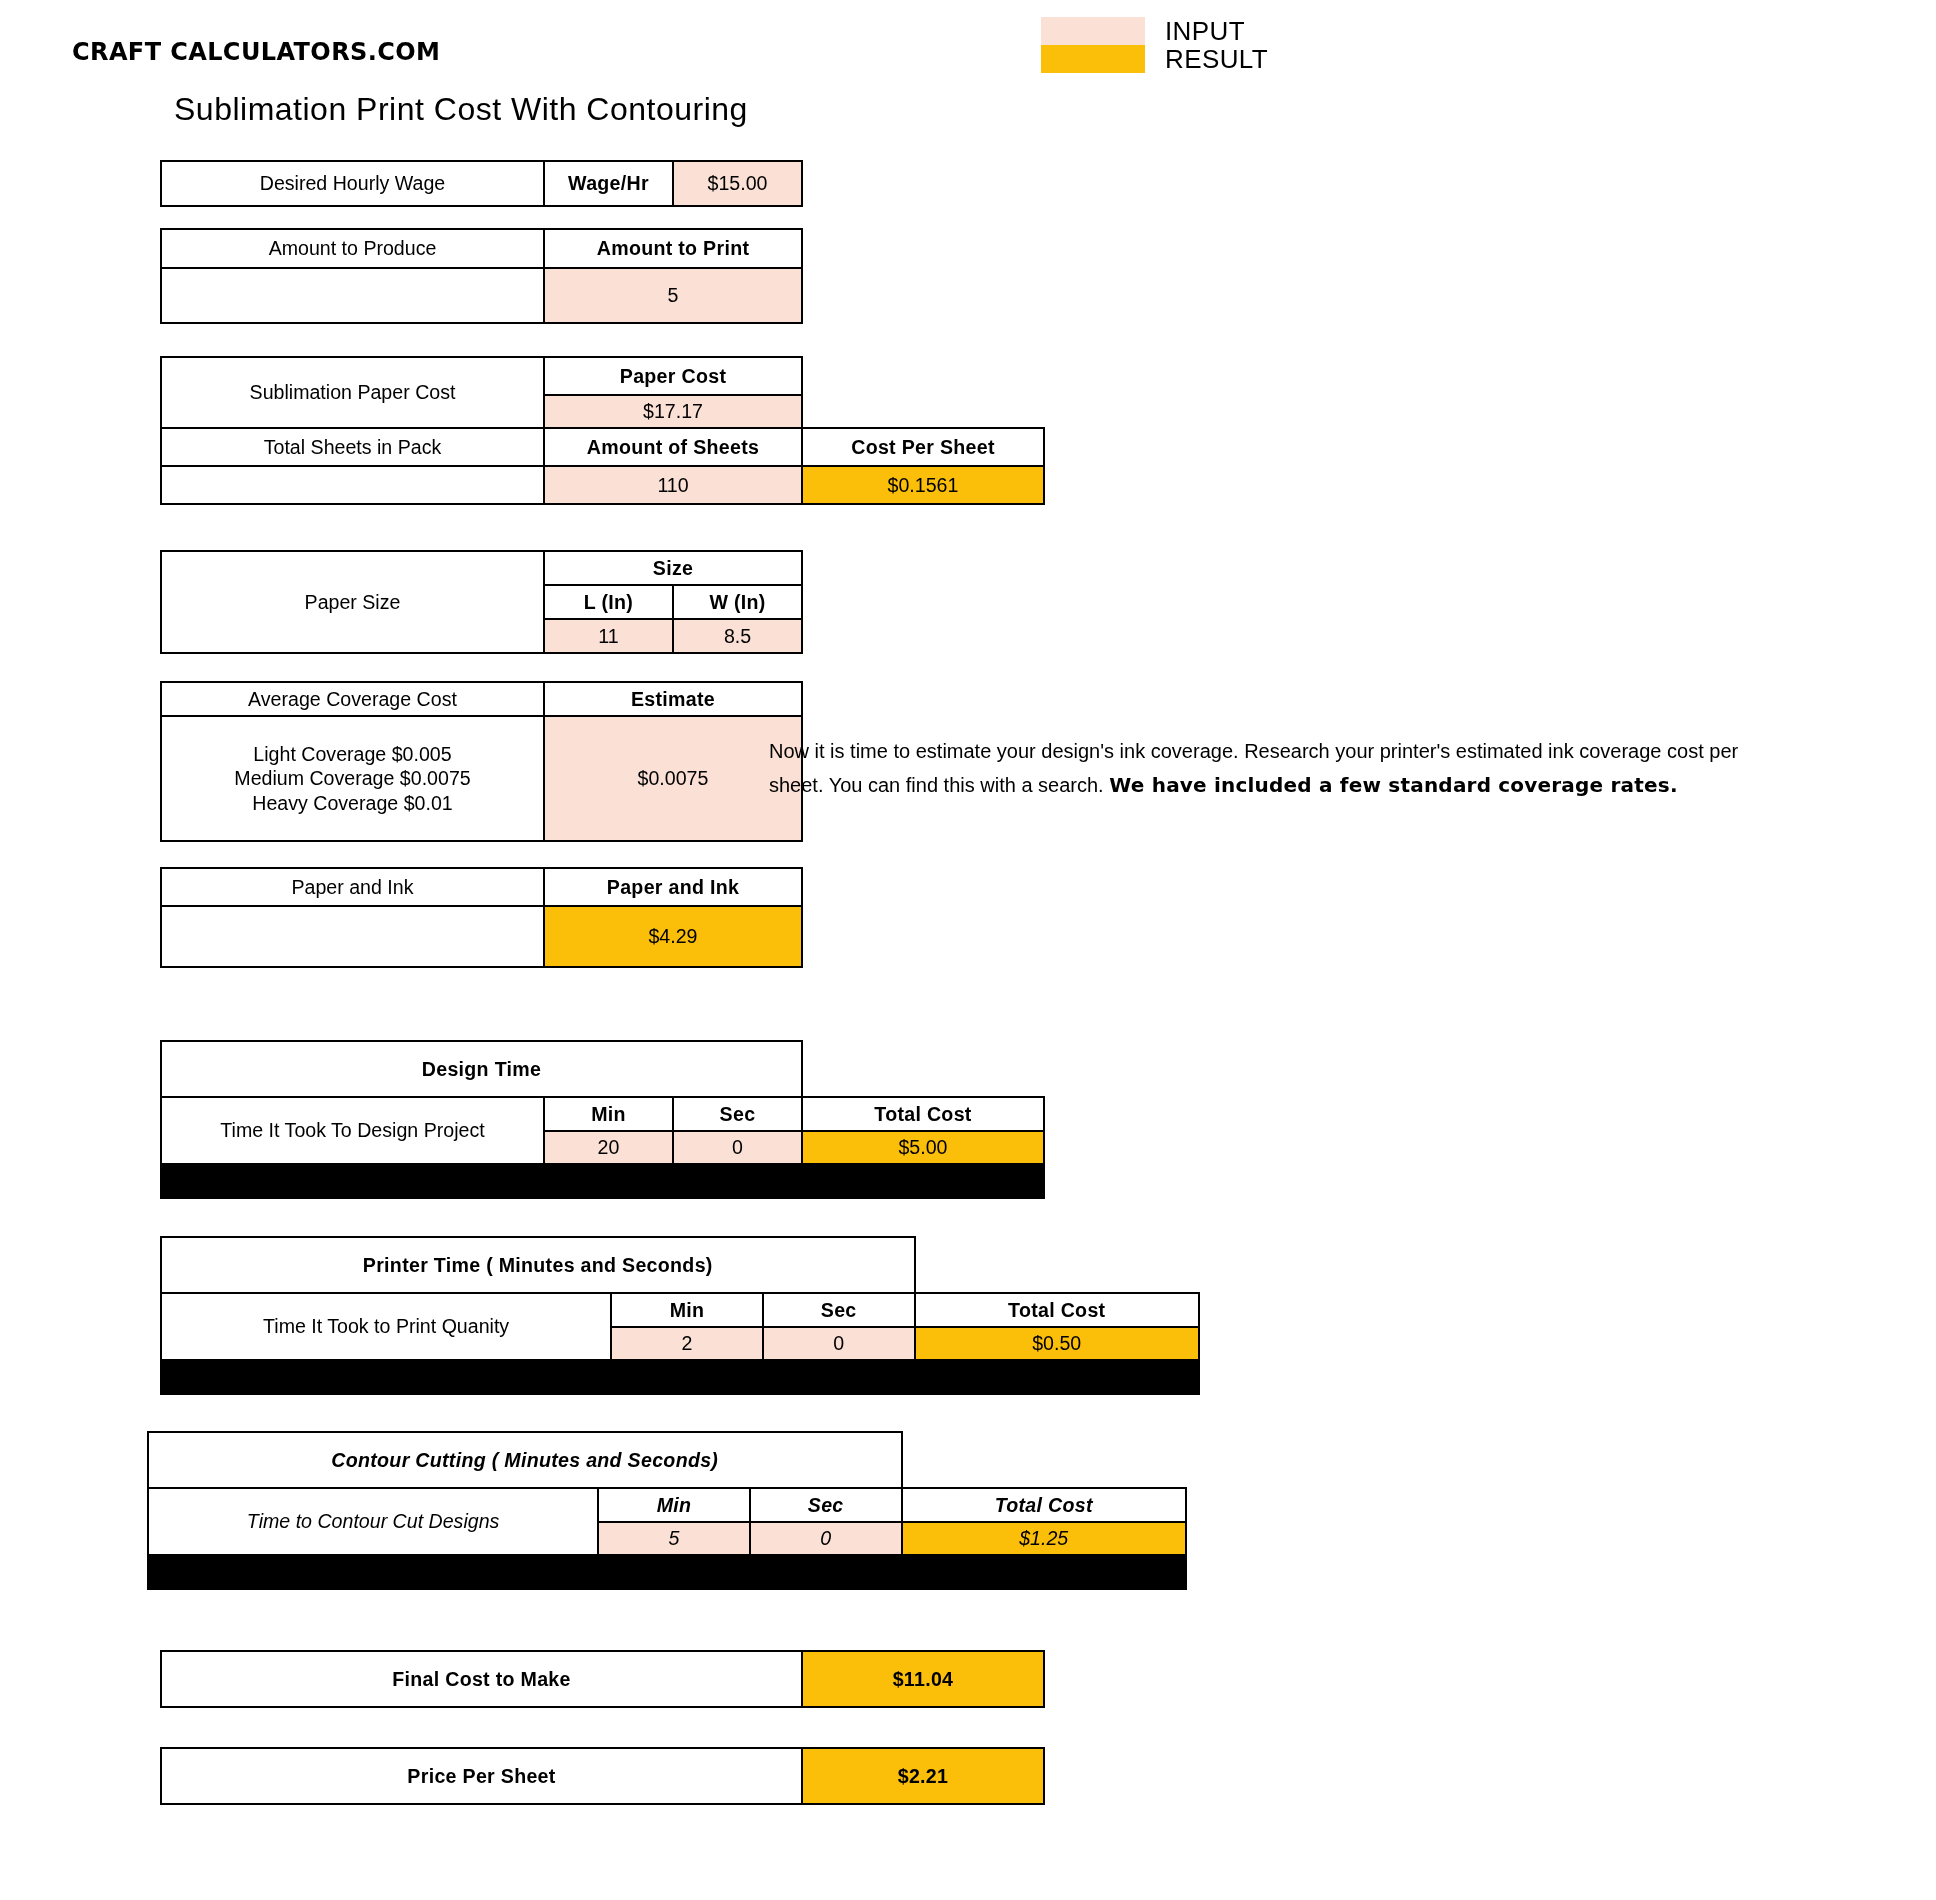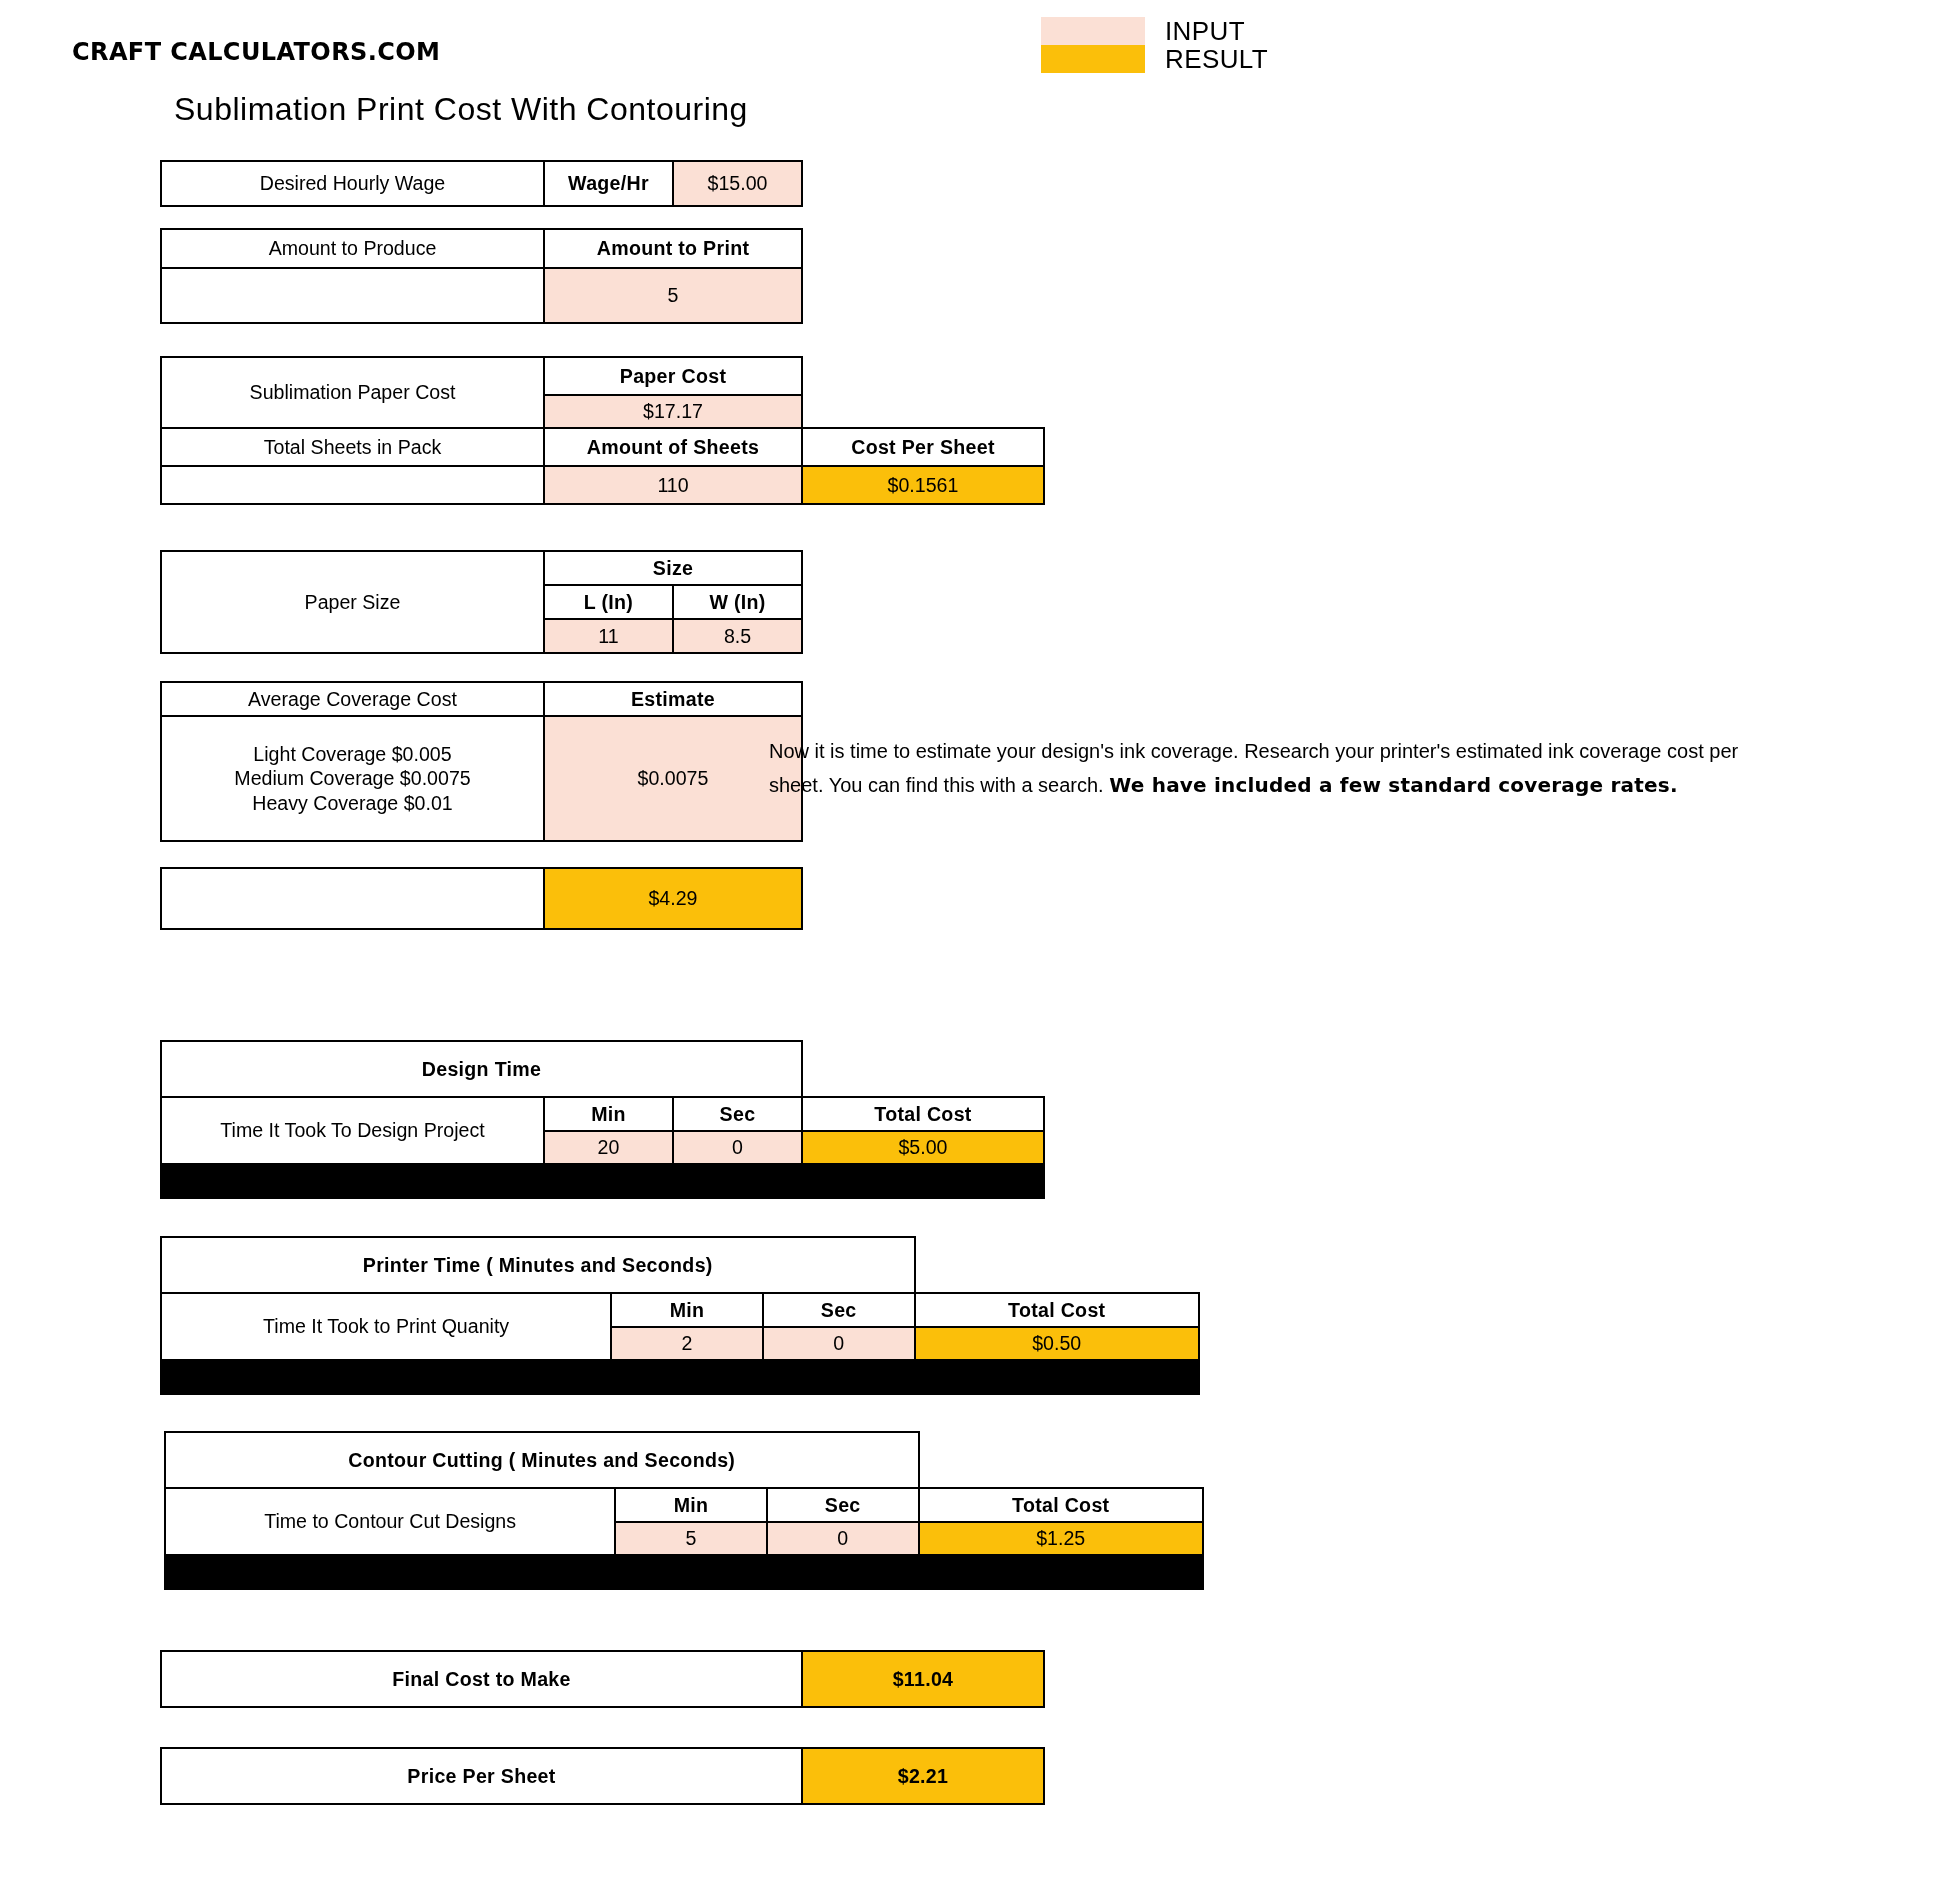--- a/index.html
+++ b/index.html
@@ -228,20 +228,24 @@
 <div class="note">
   <span>Now it is time to estimate your design's ink coverage. Research your printer's estimated ink coverage cost per sheet. You can find this with a search. </span><b>We have included a few standard coverage rates.</b>
 </div>
 
 <table class="blk" style="left:160px; top:867px; width:641px;">
   <colgroup>
       <col style="width:383px">
       <col style="width:258px">
     </colgroup>
   <tbody>
+      <tr style="height:38px;">
+    <td>Paper and Ink</td>
+    <td class="bold">Paper and Ink</td>
+  </tr>
   <tr style="height:61px;">
     <td></td>
     <td class="res">$4.29</td>
   </tr>
 </tbody>
   </table>
 
 <table class="blk" style="left:160px; top:1040px; width:884px;">
   <colgroup>
       <col style="width:383px">
@@ -293,21 +297,21 @@
     <td class="inp">2</td>
     <td class="inp">0</td>
     <td class="res">$0.50</td>
   </tr>
   <tr style="height:34px;">
     <td class="blackbar" colspan="4"></td>
   </tr>
 </tbody>
   </table>
 
-<table class="blk" style="left:164px; top:1431px; width:1040px;">
+<table class="blk" style="left:147px; top:1431px; width:1040px;font-style:italic;">
   <colgroup>
       <col style="width:383px">
       <col style="width:129px">
       <col style="width:129px">
       <col style="width:242px">
     </colgroup>
   <tbody>
       <tr style="height:56px;">
     <td class="bold" colspan="3">Contour Cutting ( Minutes and Seconds)</td>
     <td style="border:none;background:transparent;"></td>

